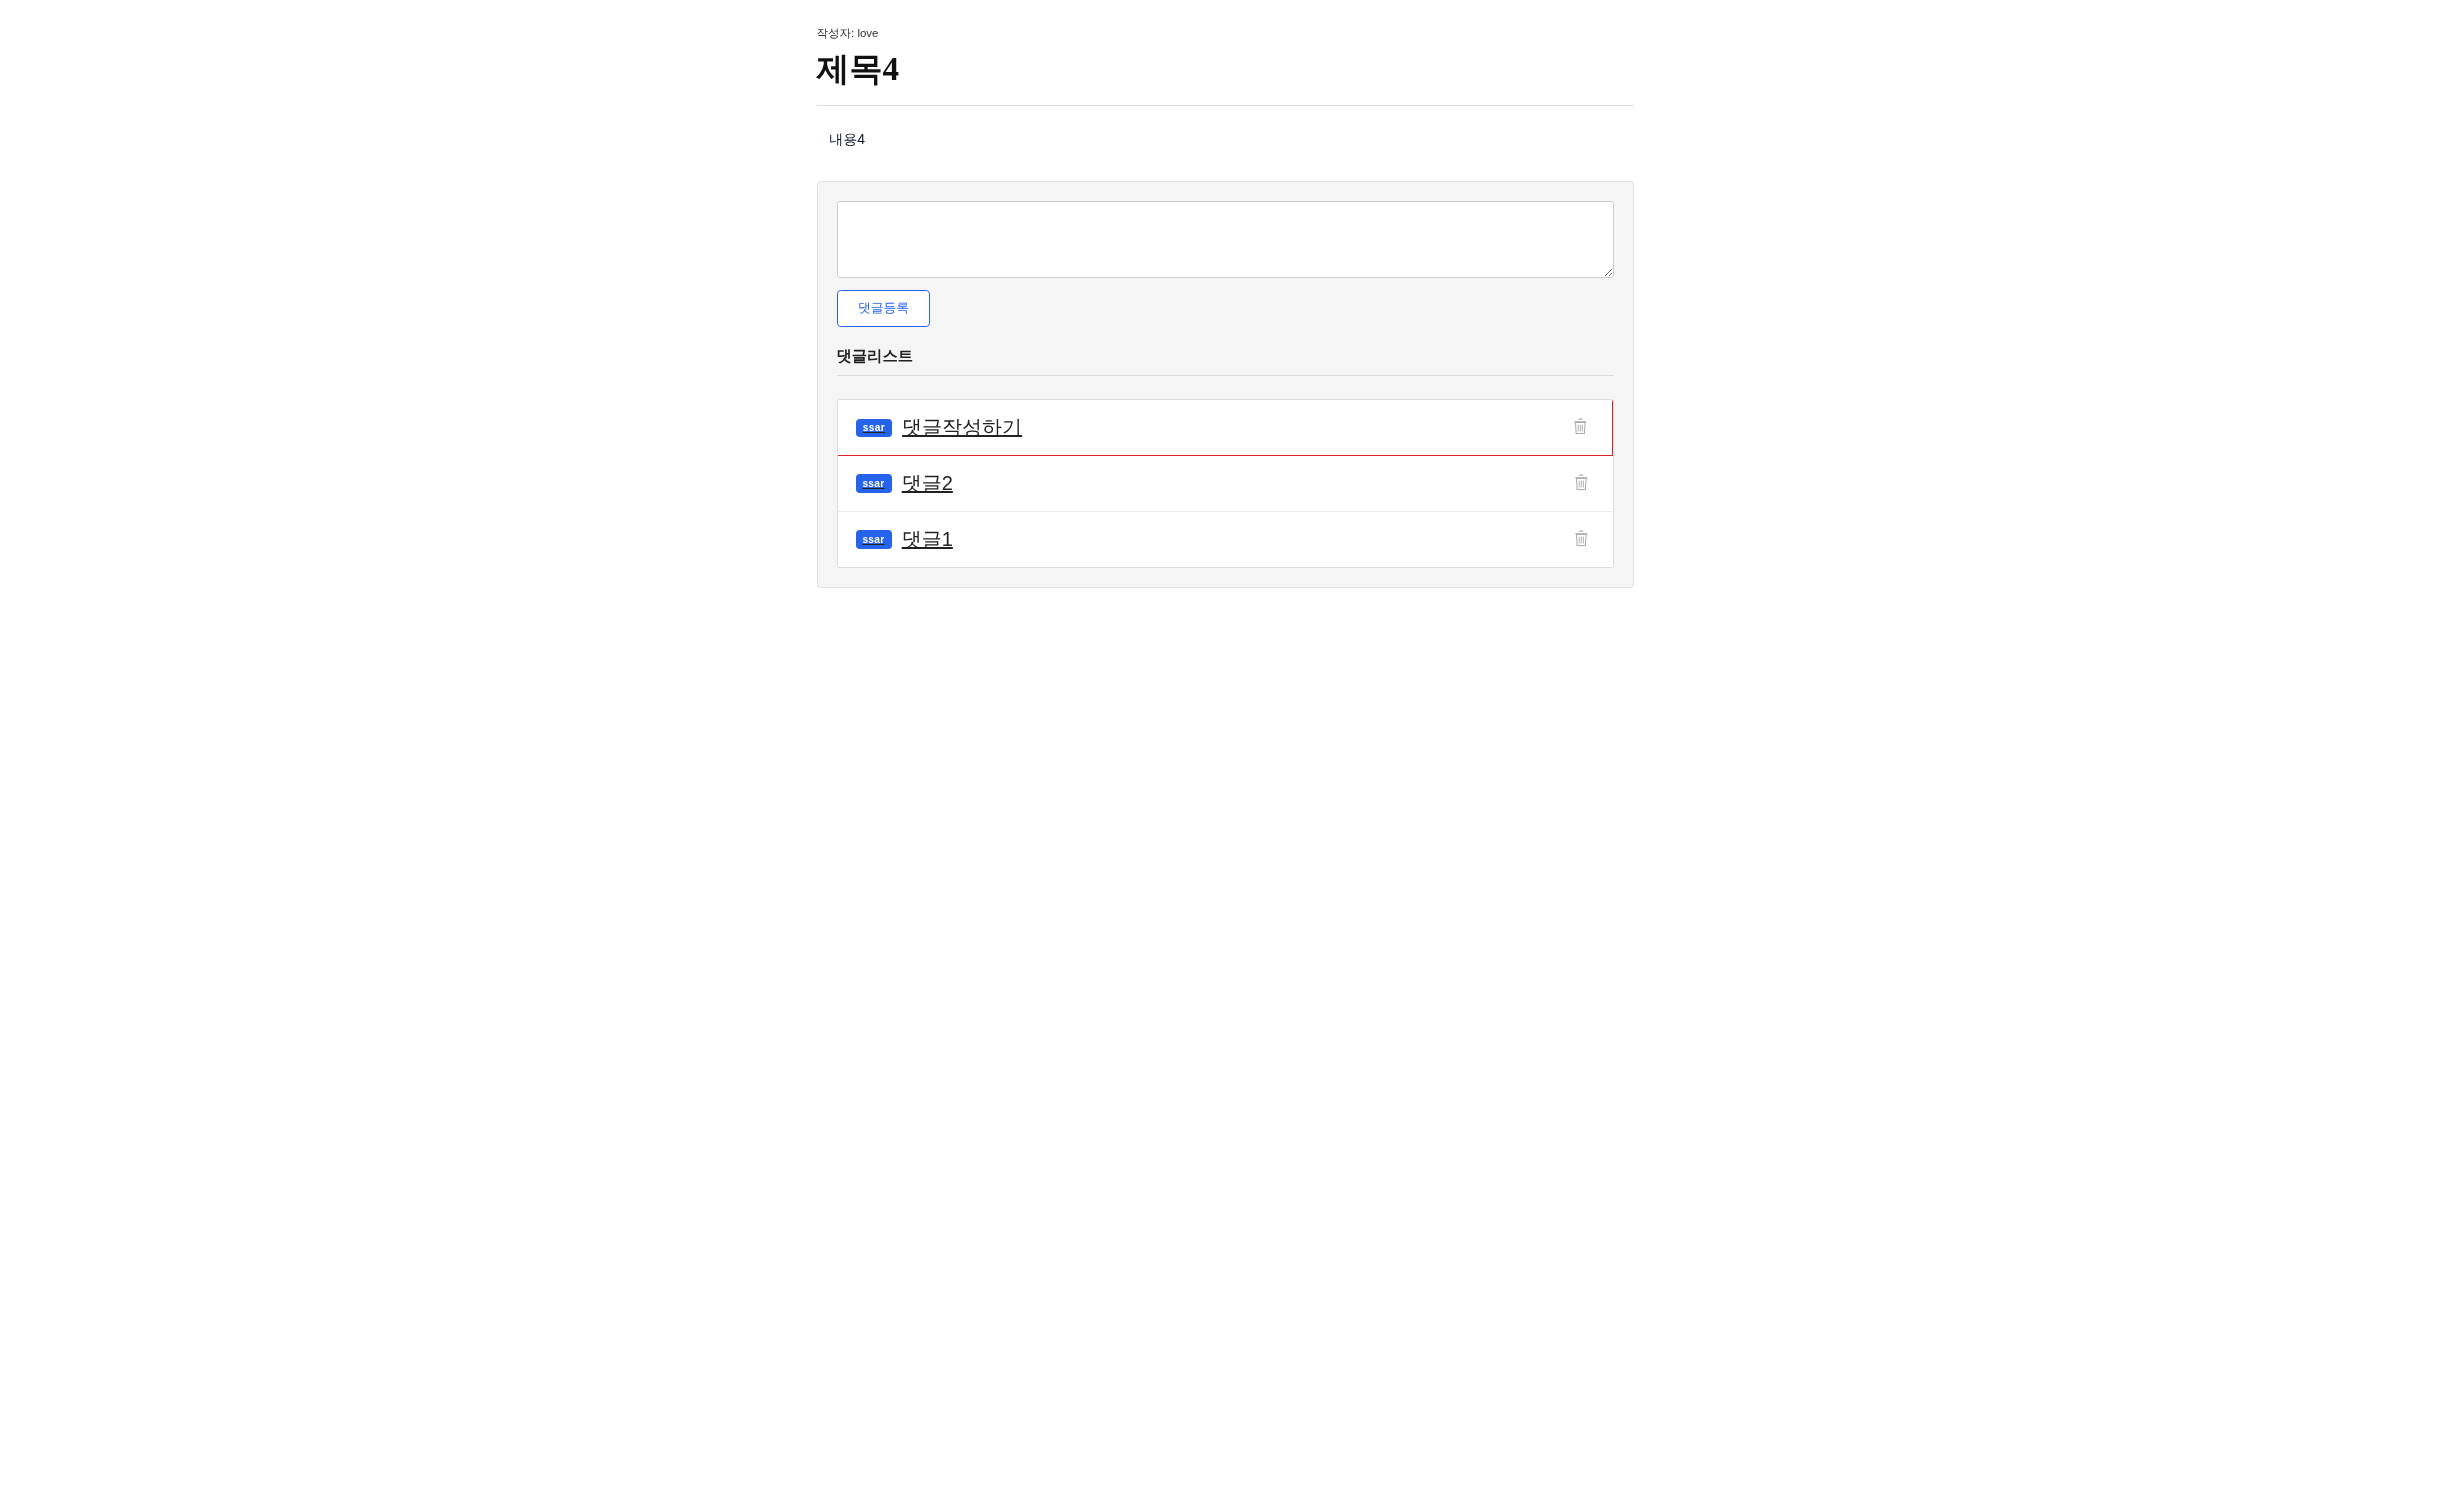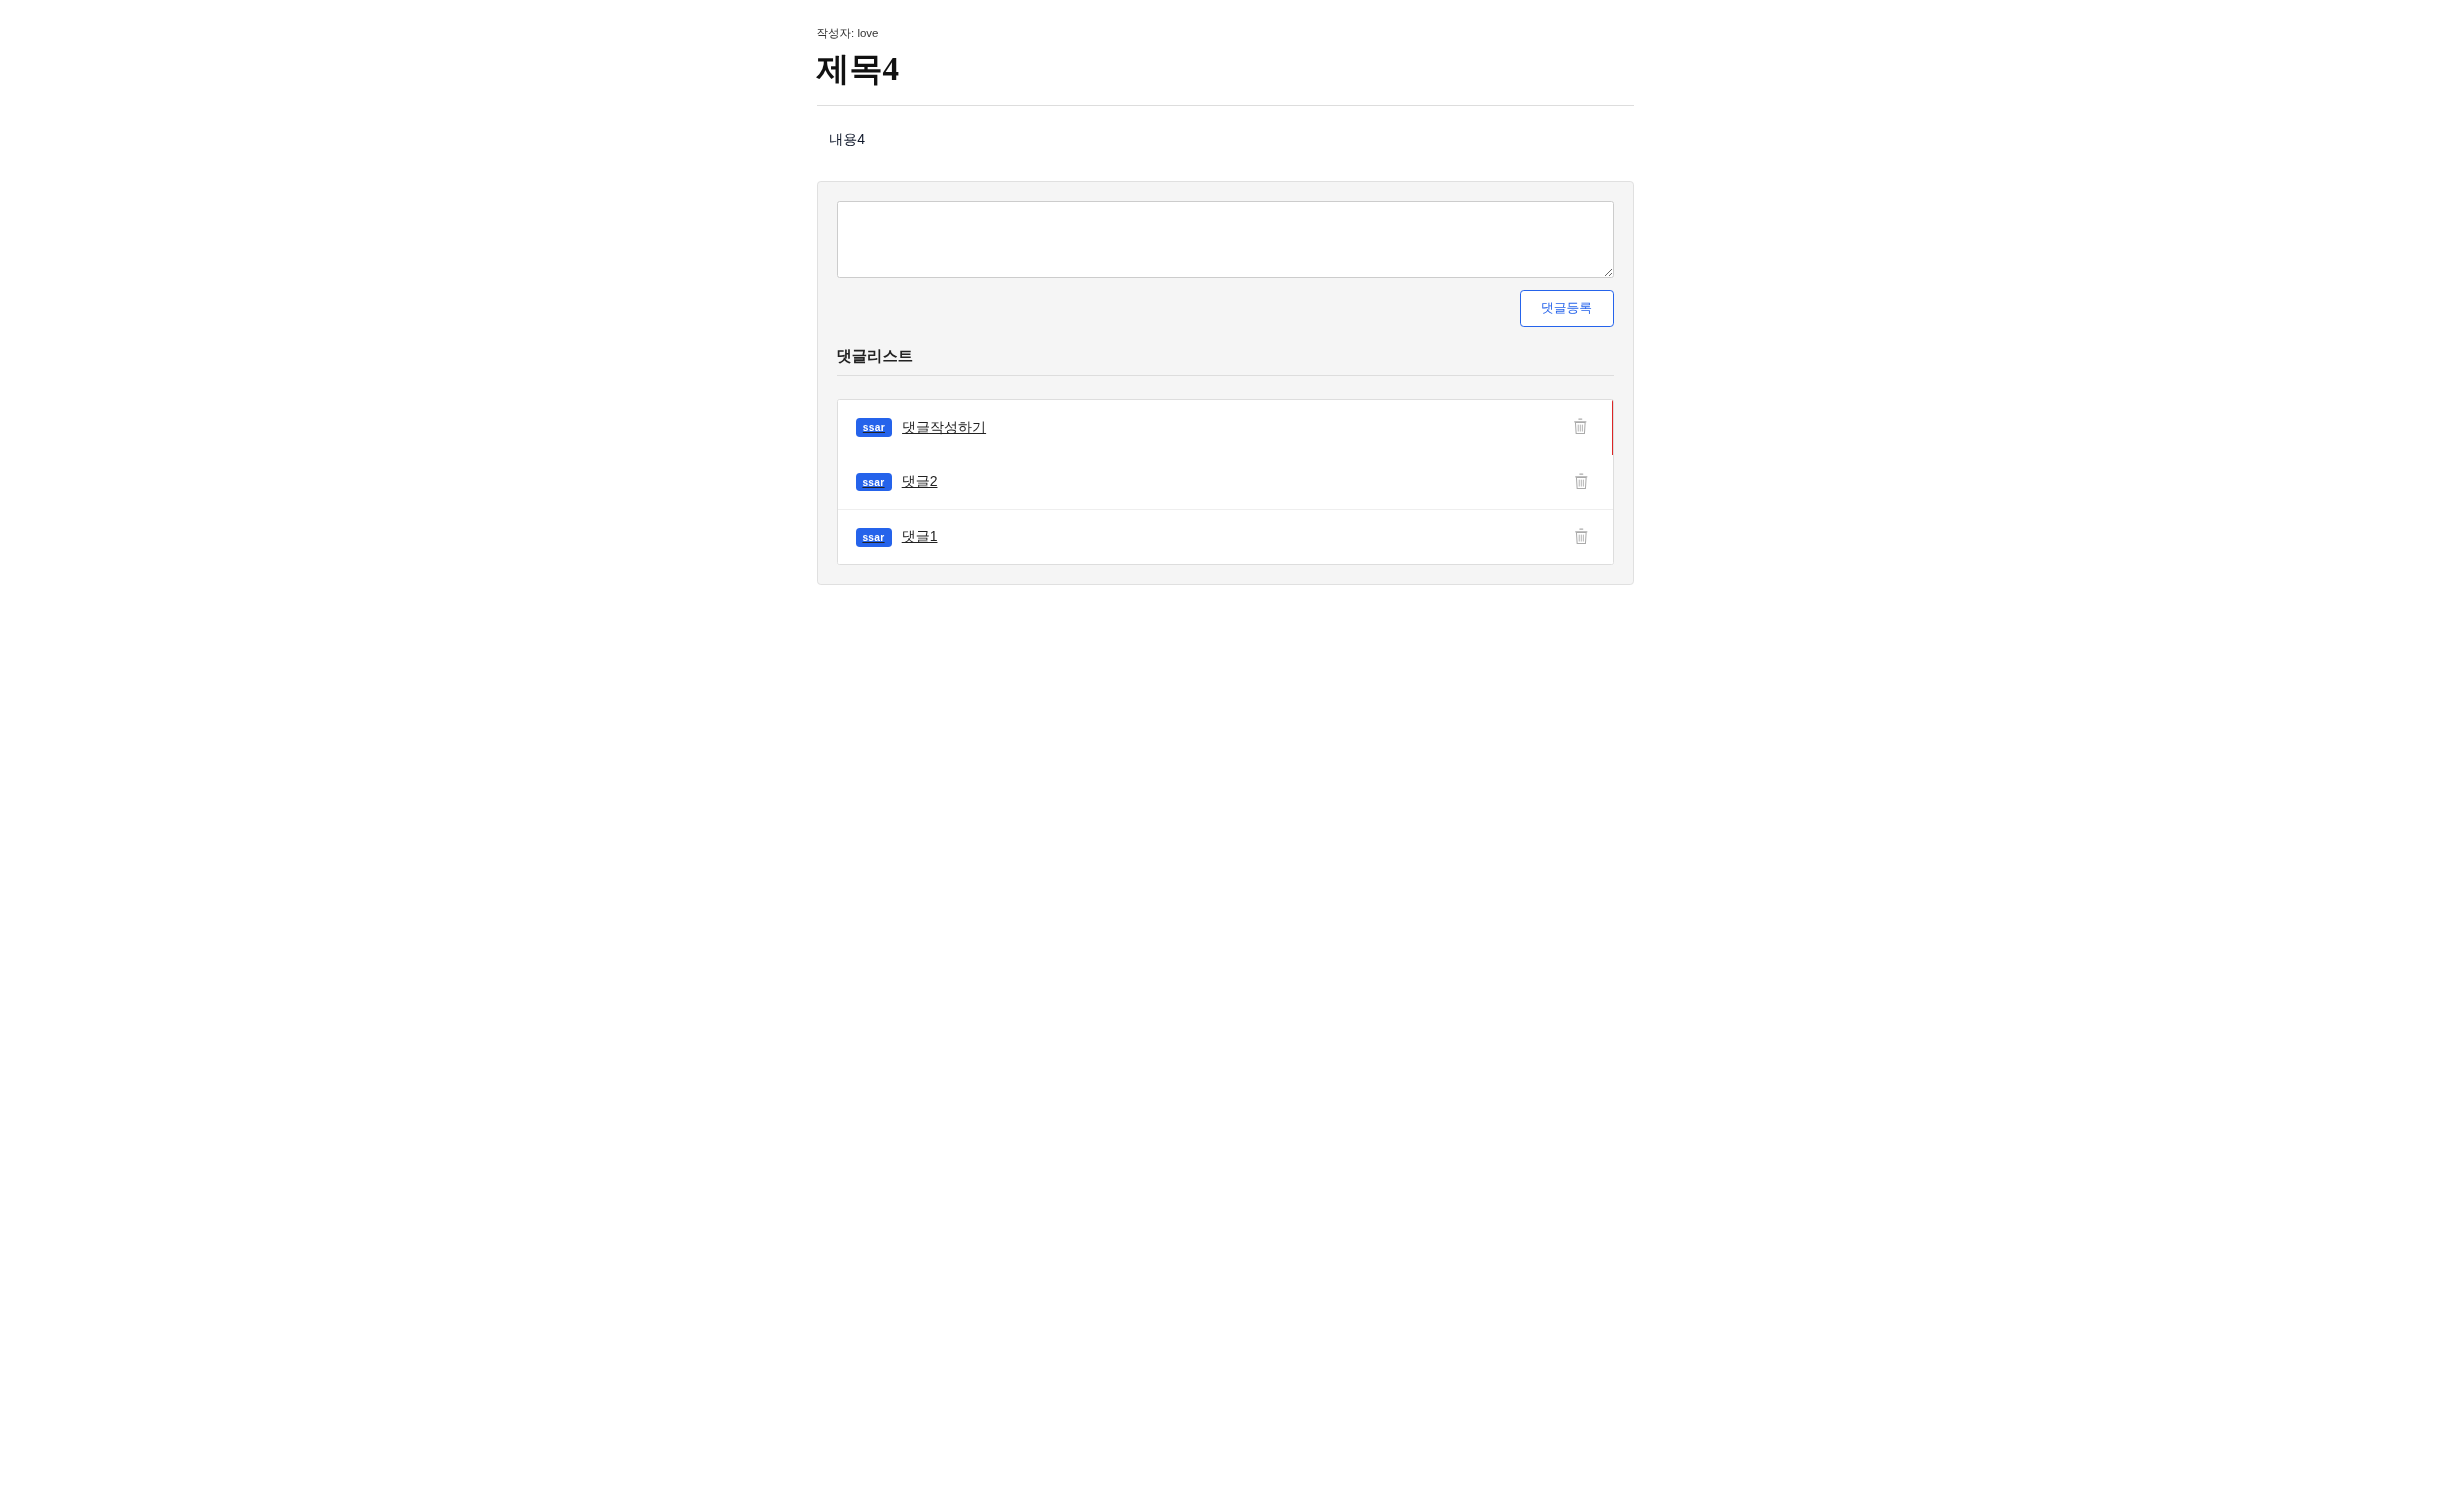--- a/index.html
+++ b/index.html
@@ -63,21 +63,21 @@
       border-radius: 2.6px;
       padding: 10.2px;
       font-size: 11.5px;
       resize: vertical;
       background: #fff;
       outline: none;
     }
 
     .comment-submit-row {
       display: flex;
-      justify-content: flex-end;
+      justify-content: flex-start;
       margin-top: 10.2px;
       margin-bottom: 19px;
     }
 
     .comment-submit-btn {
       background: #fff;
       color: #2563eb;
       border: 1.3px solid #2563eb;
       border-radius: 3.8px;
       padding: 9px 20.4px;
@@ -129,21 +129,21 @@
       font-size: 10.2px;
       font-weight: 600;
       border-radius: 3.8px;
       padding: 3.8px 6.4px;
       min-width: 36px;
       margin-right: 10.2px;
       letter-spacing: 0.3px;
     }
 
     .comment-text {
-      font-size: 14px;
+      font-size: 20px;
       color: #222;
       flex: 1;
     }
 
     .delete-btn {
       background: none;
       border: none;
       cursor: pointer;
       color: #999;
       font-size: 14px;

